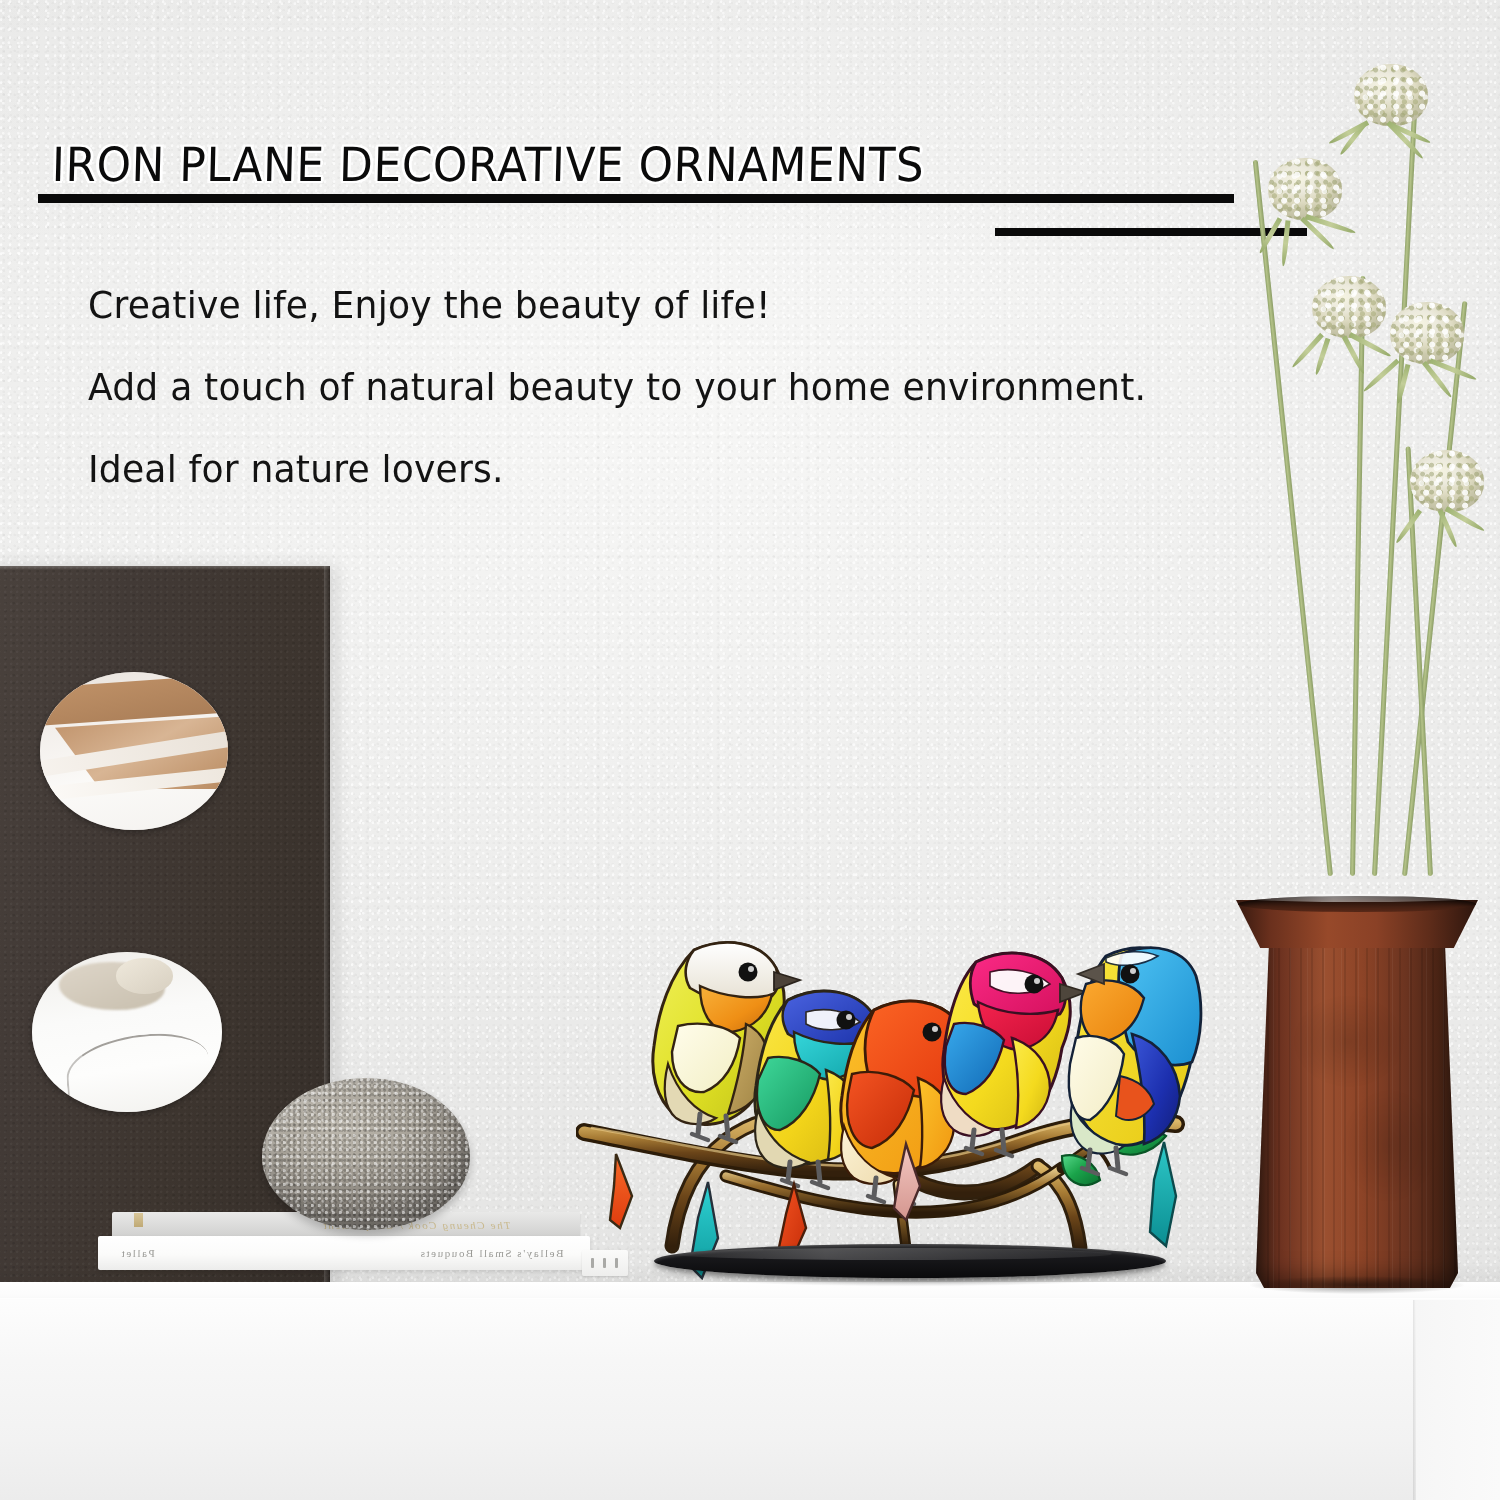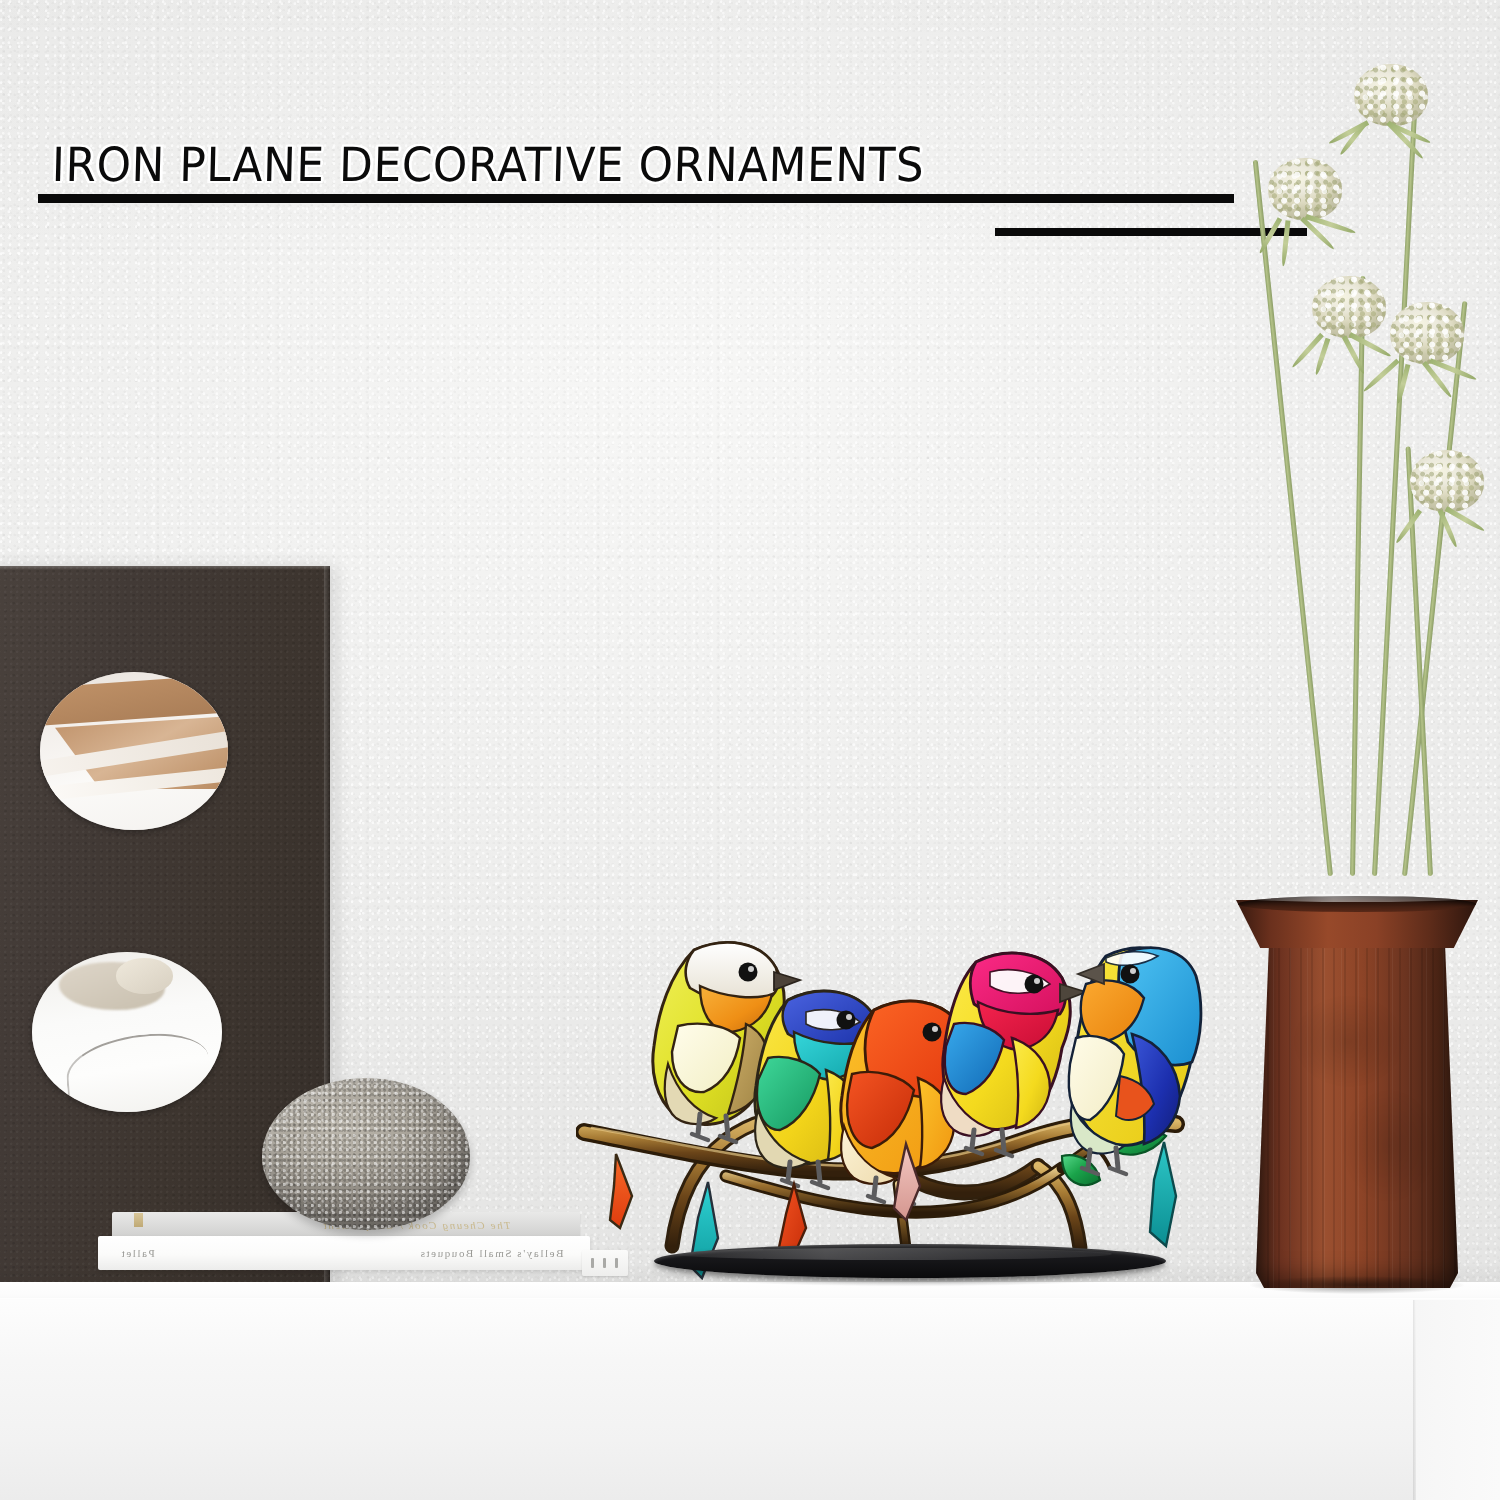--- a/index.html
+++ b/index.html
@@ -337,20 +337,25 @@
 
   <div class="wall">
     <div class="wall-grain"></div>
     <div class="wall-vignette"></div>
   </div>
 
   <div class="headline">IRON PLANE DECORATIVE ORNAMENTS</div>
   <div class="rule-main"></div>
   <div class="rule-sub"></div>
 
+  <div class="copy">
+    <div class="copy-line">Creative life, Enjoy the beauty of life!</div>
+    <div class="copy-line">Add a touch of natural beauty to your home environment.</div>
+    <div class="copy-line">Ideal for nature lovers.</div>
+  </div>
 
   <div class="board">
     <div class="board-tex"></div>
     <div class="board-top-hl"></div>
     <div class="board-bevel"></div>
   </div>
   <div class="mirror mirror-a">
     <div class="m-a-bg"></div>
     <div class="m-a-wood1"></div>
     <div class="m-a-wood2"></div>

